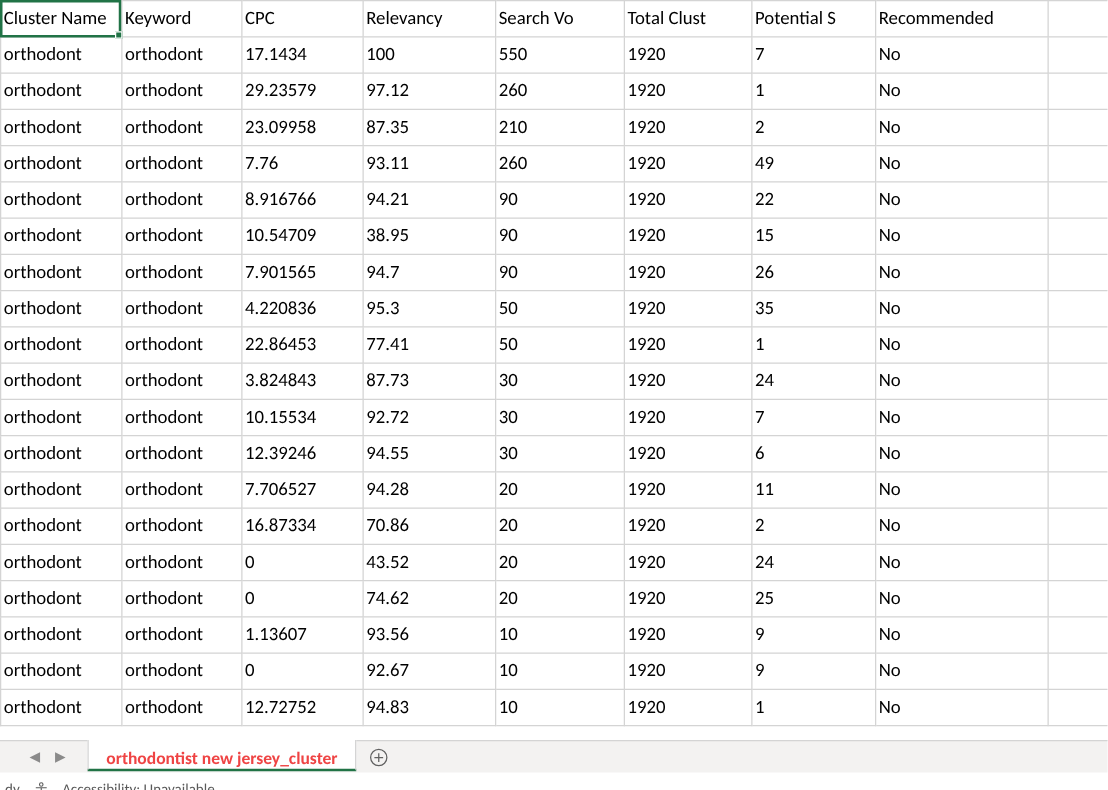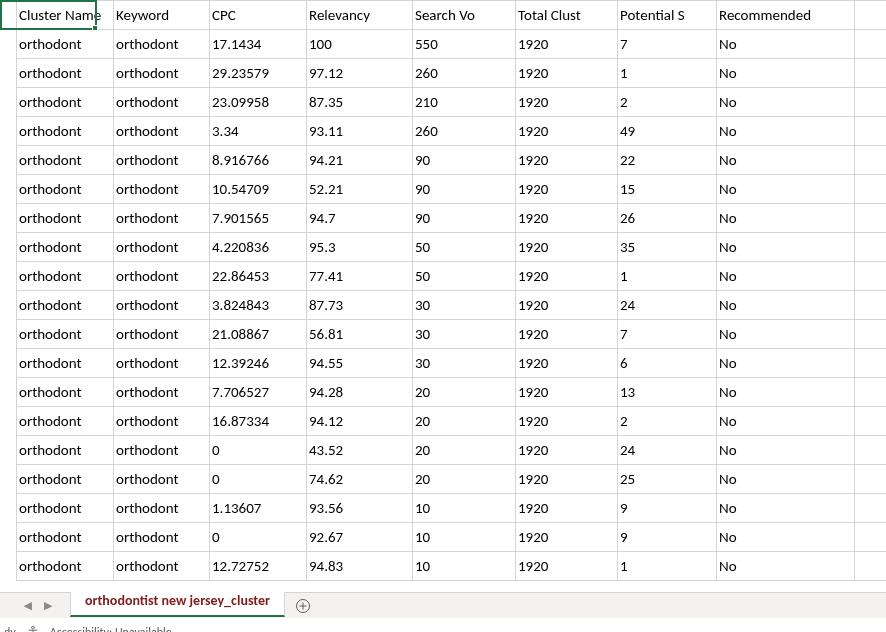--- a/index.html
+++ b/index.html
@@ -10,21 +10,20 @@
     color: #000;
     background: #fff;
     width: 886px; height: 632px;
     overflow: hidden;
   }
   .sheet-area {
     position: relative;
     width: 100%;
     height: 592px;
     overflow: hidden;
-    padding-left: 16px;
   }
   table.grid {
     border-collapse: collapse;
     table-layout: fixed;
     width: 920px;
   }
   table.grid td, table.grid th {
     border: 1px solid #d4d4d4;
     height: 29px;
     padding: 0 4px 0 2px;
@@ -85,22 +84,22 @@
     padding-left:6px;
   }
   .tab-nav span { font-size: 11px; line-height:1; }
   .tab {
     background: #fff;
     border: 1px solid #d4d4d4;
     border-top: none;
     border-bottom: 2px solid #217346;
     padding: 0 14px;
     display: flex;
-    align-items: flex-start;
-    color: #7f1d1d;
+    align-items: flex-end;
+    color: #ef4444;
     font-weight: 600;
     position: relative;
     top: -1px;
   }
   .add-sheet {
     width: 36px;
     display: flex;
     align-items: center;
     justify-content: center;
     color: #616161;
@@ -180,21 +179,21 @@
           <td class="num">87.35</td>
           <td class="num">210</td>
           <td class="num">1920</td>
           <td class="num">2</td>
           <td>No</td>
           <td></td>
         </tr>
         <tr>
           <td>orthodont</td>
           <td>orthodont</td>
-          <td class="num">3.34</td>
+          <td class="num">7.76</td>
           <td class="num">93.11</td>
           <td class="num">260</td>
           <td class="num">1920</td>
           <td class="num">49</td>
           <td>No</td>
           <td></td>
         </tr>
         <tr>
           <td>orthodont</td>
           <td>orthodont</td>
@@ -203,21 +202,21 @@
           <td class="num">90</td>
           <td class="num">1920</td>
           <td class="num">22</td>
           <td>No</td>
           <td></td>
         </tr>
         <tr>
           <td>orthodont</td>
           <td>orthodont</td>
           <td class="num">10.54709</td>
-          <td class="num">52.21</td>
+          <td class="num">38.95</td>
           <td class="num">90</td>
           <td class="num">1920</td>
           <td class="num">15</td>
           <td>No</td>
           <td></td>
         </tr>
         <tr>
           <td>orthodont</td>
           <td>orthodont</td>
           <td class="num">7.901565</td>
@@ -257,22 +256,22 @@
           <td class="num">87.73</td>
           <td class="num">30</td>
           <td class="num">1920</td>
           <td class="num">24</td>
           <td>No</td>
           <td></td>
         </tr>
         <tr>
           <td>orthodont</td>
           <td>orthodont</td>
-          <td class="num">21.08867</td>
-          <td class="num">56.81</td>
+          <td class="num">10.15534</td>
+          <td class="num">92.72</td>
           <td class="num">30</td>
           <td class="num">1920</td>
           <td class="num">7</td>
           <td>No</td>
           <td></td>
         </tr>
         <tr>
           <td>orthodont</td>
           <td>orthodont</td>
           <td class="num">12.39246</td>
@@ -283,29 +282,29 @@
           <td>No</td>
           <td></td>
         </tr>
         <tr>
           <td>orthodont</td>
           <td>orthodont</td>
           <td class="num">7.706527</td>
           <td class="num">94.28</td>
           <td class="num">20</td>
           <td class="num">1920</td>
-          <td class="num">13</td>
+          <td class="num">11</td>
           <td>No</td>
           <td></td>
         </tr>
         <tr>
           <td>orthodont</td>
           <td>orthodont</td>
           <td class="num">16.87334</td>
-          <td class="num">94.12</td>
+          <td class="num">70.86</td>
           <td class="num">20</td>
           <td class="num">1920</td>
           <td class="num">2</td>
           <td>No</td>
           <td></td>
         </tr>
         <tr>
           <td>orthodont</td>
           <td>orthodont</td>
           <td class="num">0</td>

